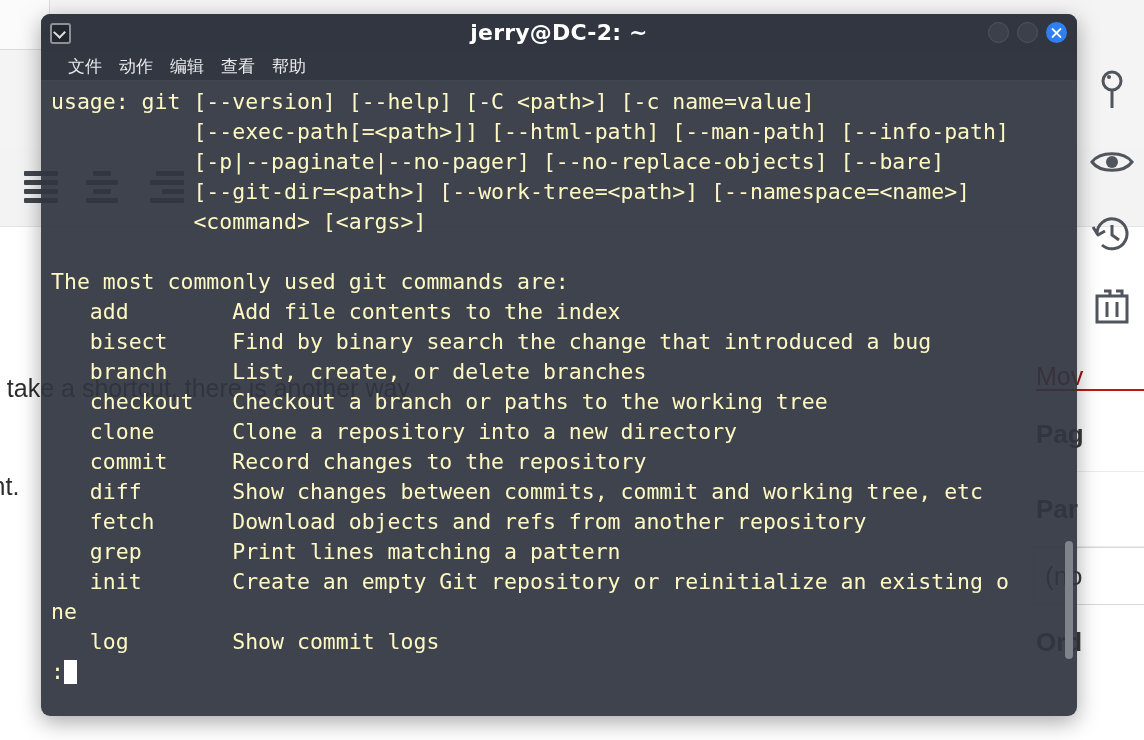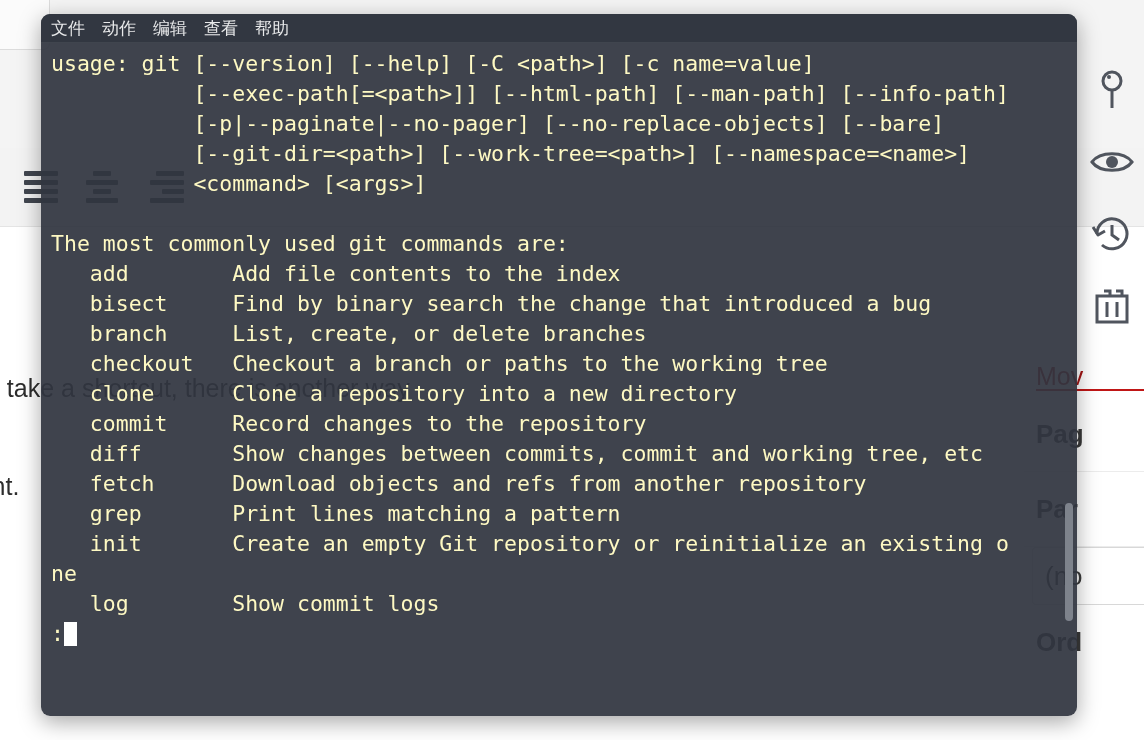--- a/index.html
+++ b/index.html
@@ -231,21 +231,21 @@
     border-radius: 1px;
   }
   .win-btn.close::before { transform: rotate(45deg); }
   .win-btn.close::after  { transform: rotate(-45deg); }
 
   .menubar {
     flex: 0 0 28px;
     height: 28px;
     display: flex;
     align-items: center;
-    padding-left: 8px;
+    padding-left: 25px;
     gap: 13px;
     background: rgba(48, 53, 63, 0.86);
     border-bottom: 1px solid rgba(255,255,255,0.07);
   }
   .menu-item {
     color: #e8e9ea;
     font-size: 17px;
     font-family: "DejaVu Sans", sans-serif;
     padding: 0 2px;
     cursor: default;
@@ -385,20 +385,29 @@
         <span>(no</span>
       </div>
       <div class="bg-right-row last">
         <span>Ord</span>
       </div>
     </div>
   </div>
 
   <div class="terminal-window">
 
+    <div class="titlebar">
+      <div class="term-app-icon"></div>
+      <div class="window-title">jerry@DC-2: ~</div>
+      <div class="win-controls">
+        <div class="win-btn minimize"></div>
+        <div class="win-btn maximize"></div>
+        <div class="win-btn close"></div>
+      </div>
+    </div>
 
     <div class="menubar">
       <div class="menu-item">文件</div>
       <div class="menu-item">动作</div>
       <div class="menu-item">编辑</div>
       <div class="menu-item">查看</div>
       <div class="menu-item">帮助</div>
     </div>
 
     <div class="term-body">

